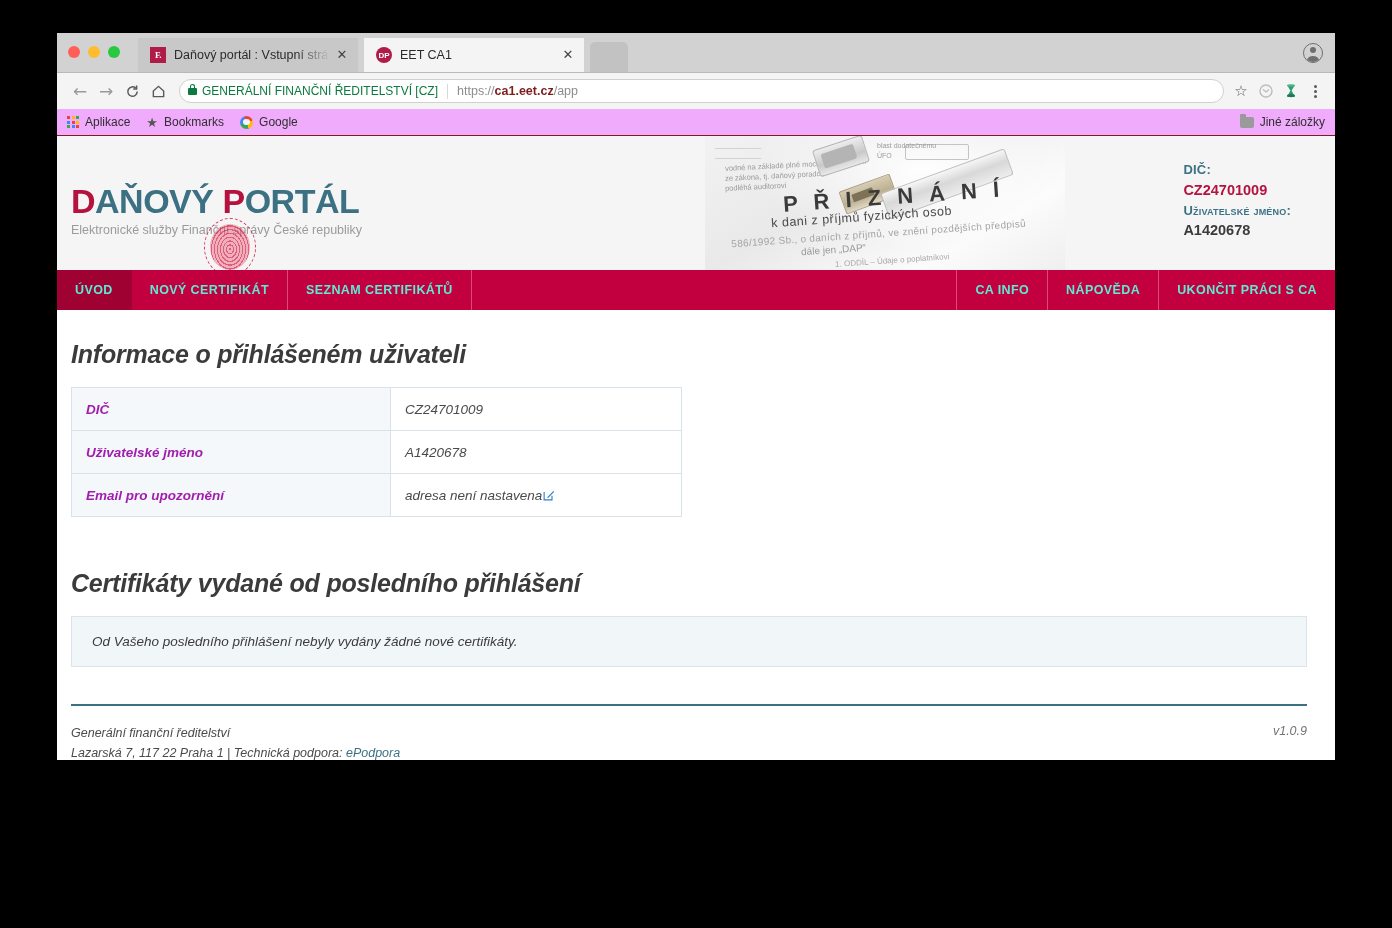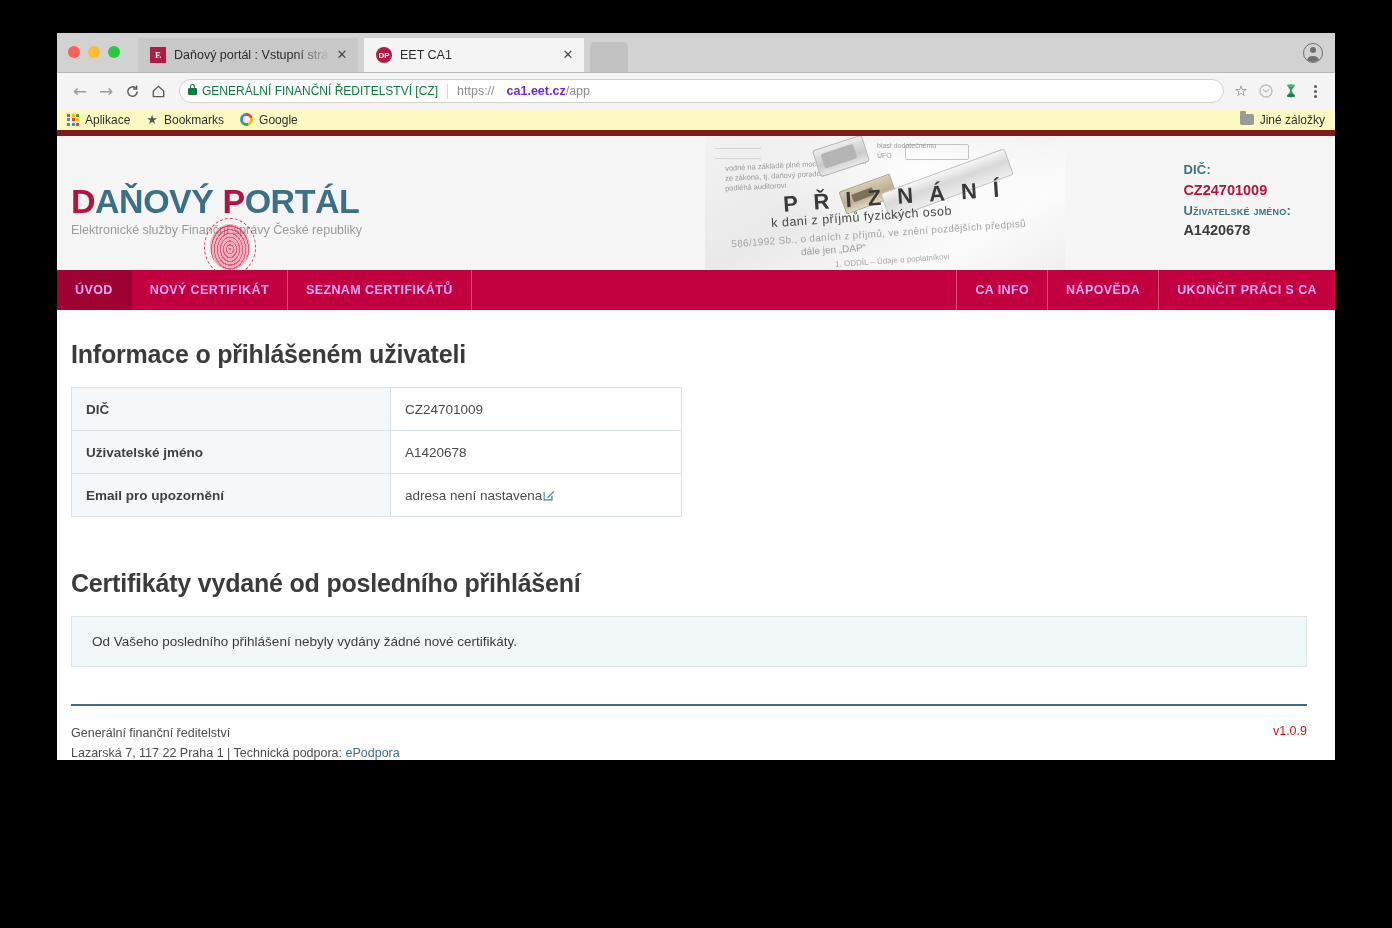--- a/index.html
+++ b/index.html
@@ -195,21 +195,21 @@
     white-space: nowrap;
   }
   .omni-sep {
     width: 1px;
     height: 15px;
     background: #d8d8d8;
     margin: 0 9px;
     flex: 0 0 auto;
   }
   .url-scheme { color: #8d8d8d; }
-  .url-host { color: #6d28d9; font-weight: bold; margin-left: 12px; }
+  .url-host { color: #7f1d1d; font-weight: bold; }
   .url-path { color: #8d8d8d; }
   .url-text { white-space: nowrap; font-size: 12.5px; }
 
   .star-icon {
     width: 22px; height: 22px;
     display: flex; align-items: center; justify-content: center;
     color: #5d5d5d;
     font-size: 15px;
     font-family: "DejaVu Sans", sans-serif;
     flex: 0 0 auto;
@@ -231,22 +231,22 @@
   .menu-dots i {
     width: 3px; height: 3px; border-radius: 50%;
     background: #5a5a5a;
     display: block;
   }
 
   
   .bookmarks-bar {
     position: relative;
     height: 27px;
-    background: #fef9c3;
-    border-bottom: 6px solid #7f1d1d;
+    background: #f0abfc;
+    border-bottom: 1px solid #7f1d1d;
     display: flex;
     align-items: center;
     padding: 0 10px;
     box-sizing: border-box;
   }
   .bm-item {
     display: flex;
     align-items: center;
     margin-right: 16px;
     font-size: 12px;
@@ -524,40 +524,41 @@
     height: 40px;
     background: #c2003f;
     display: flex;
     align-items: stretch;
     z-index: 2;
   }
   .nav-item {
     display: flex;
     align-items: center;
     padding: 0 18px;
-    color: #f0abfc;
+    color: #5eead4;
     font-size: 12.5px;
     font-weight: bold;
     letter-spacing: 0.4px;
     white-space: nowrap;
     border-right: 1px solid #d94a74;
     box-sizing: border-box;
   }
   .nav-item.active {
     background: #9e0132;
     border-right: 1px solid #9e0132;
   }
   .nav-spacer { flex: 1 1 auto; border-right: 1px solid #d94a74; }
   .nav-right { display: flex; align-items: stretch; }
   .nav-right .nav-item:last-child { border-right: none; }
 
   
   .content {
     padding: 0 14px;
     background: #ffffff;
+    font-style: italic;
   }
   .content-inner {
     padding: 0 0 0 0;
   }
   h1.section-title {
     margin: 30px 0 18px 0;
     font-size: 25px;
     font-weight: bold;
     color: #3b3b3b;
     letter-spacing: -0.2px;
@@ -570,21 +571,21 @@
   table.info-table {
     border-collapse: collapse;
     width: 611px;
     table-layout: fixed;
   }
   table.info-table td {
     border: 1px solid #d9e2e8;
     height: 42px;
     padding: 0 14px;
     font-size: 13.5px;
-    color: #404040;
+    color: #a21caf;
     vertical-align: middle;
   }
   table.info-table td.key {
     width: 290px;
     background: #f4f8fa;
     font-weight: bold;
   }
   table.info-table td.val {
     background: #ffffff;
     color: #4a4a4a;
@@ -620,21 +621,21 @@
     font-size: 12.5px;
     color: #4a4a4a;
     line-height: 1.6;
   }
   .footer-link { color: #3c7184; text-decoration: none; }
   .footer-version {
     position: absolute;
     right: 0;
     top: 18px;
     font-size: 12.5px;
-    color: #b91c1c;
+    color: #737373;
   }
 </style>
 </head>
 <body>
 
 <div id="root">
 
   <div class="browser-window">
 
     <div class="tabstrip">

